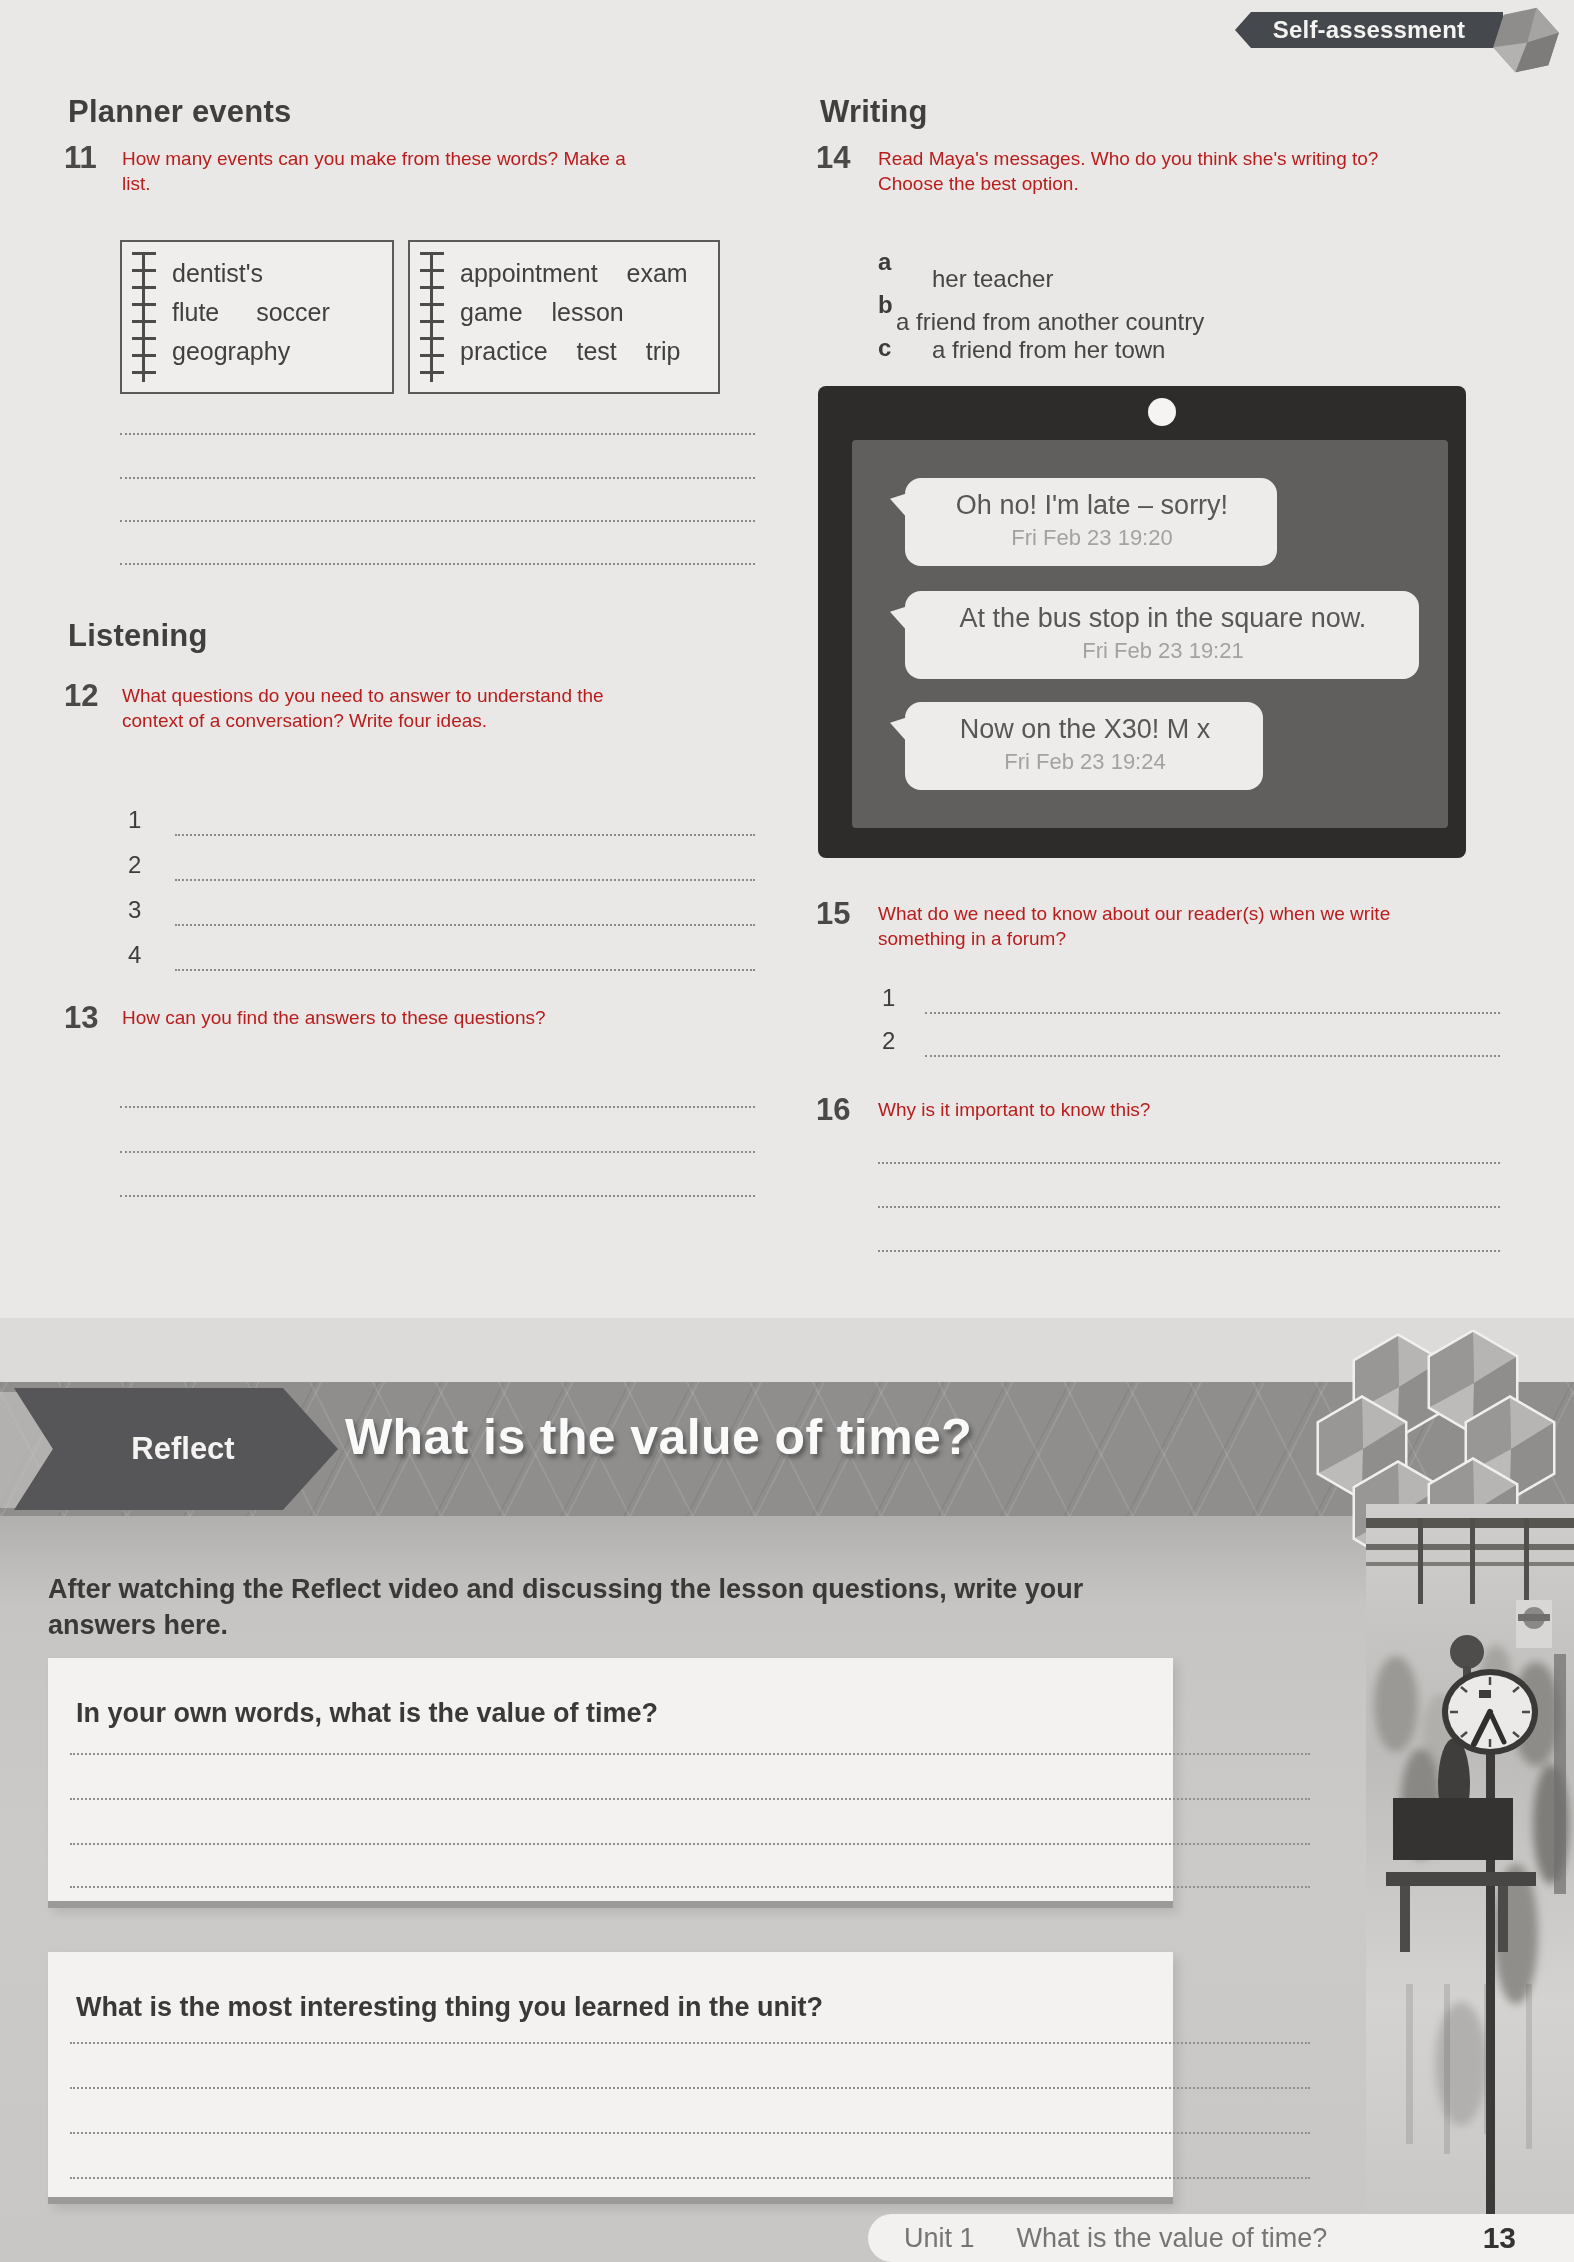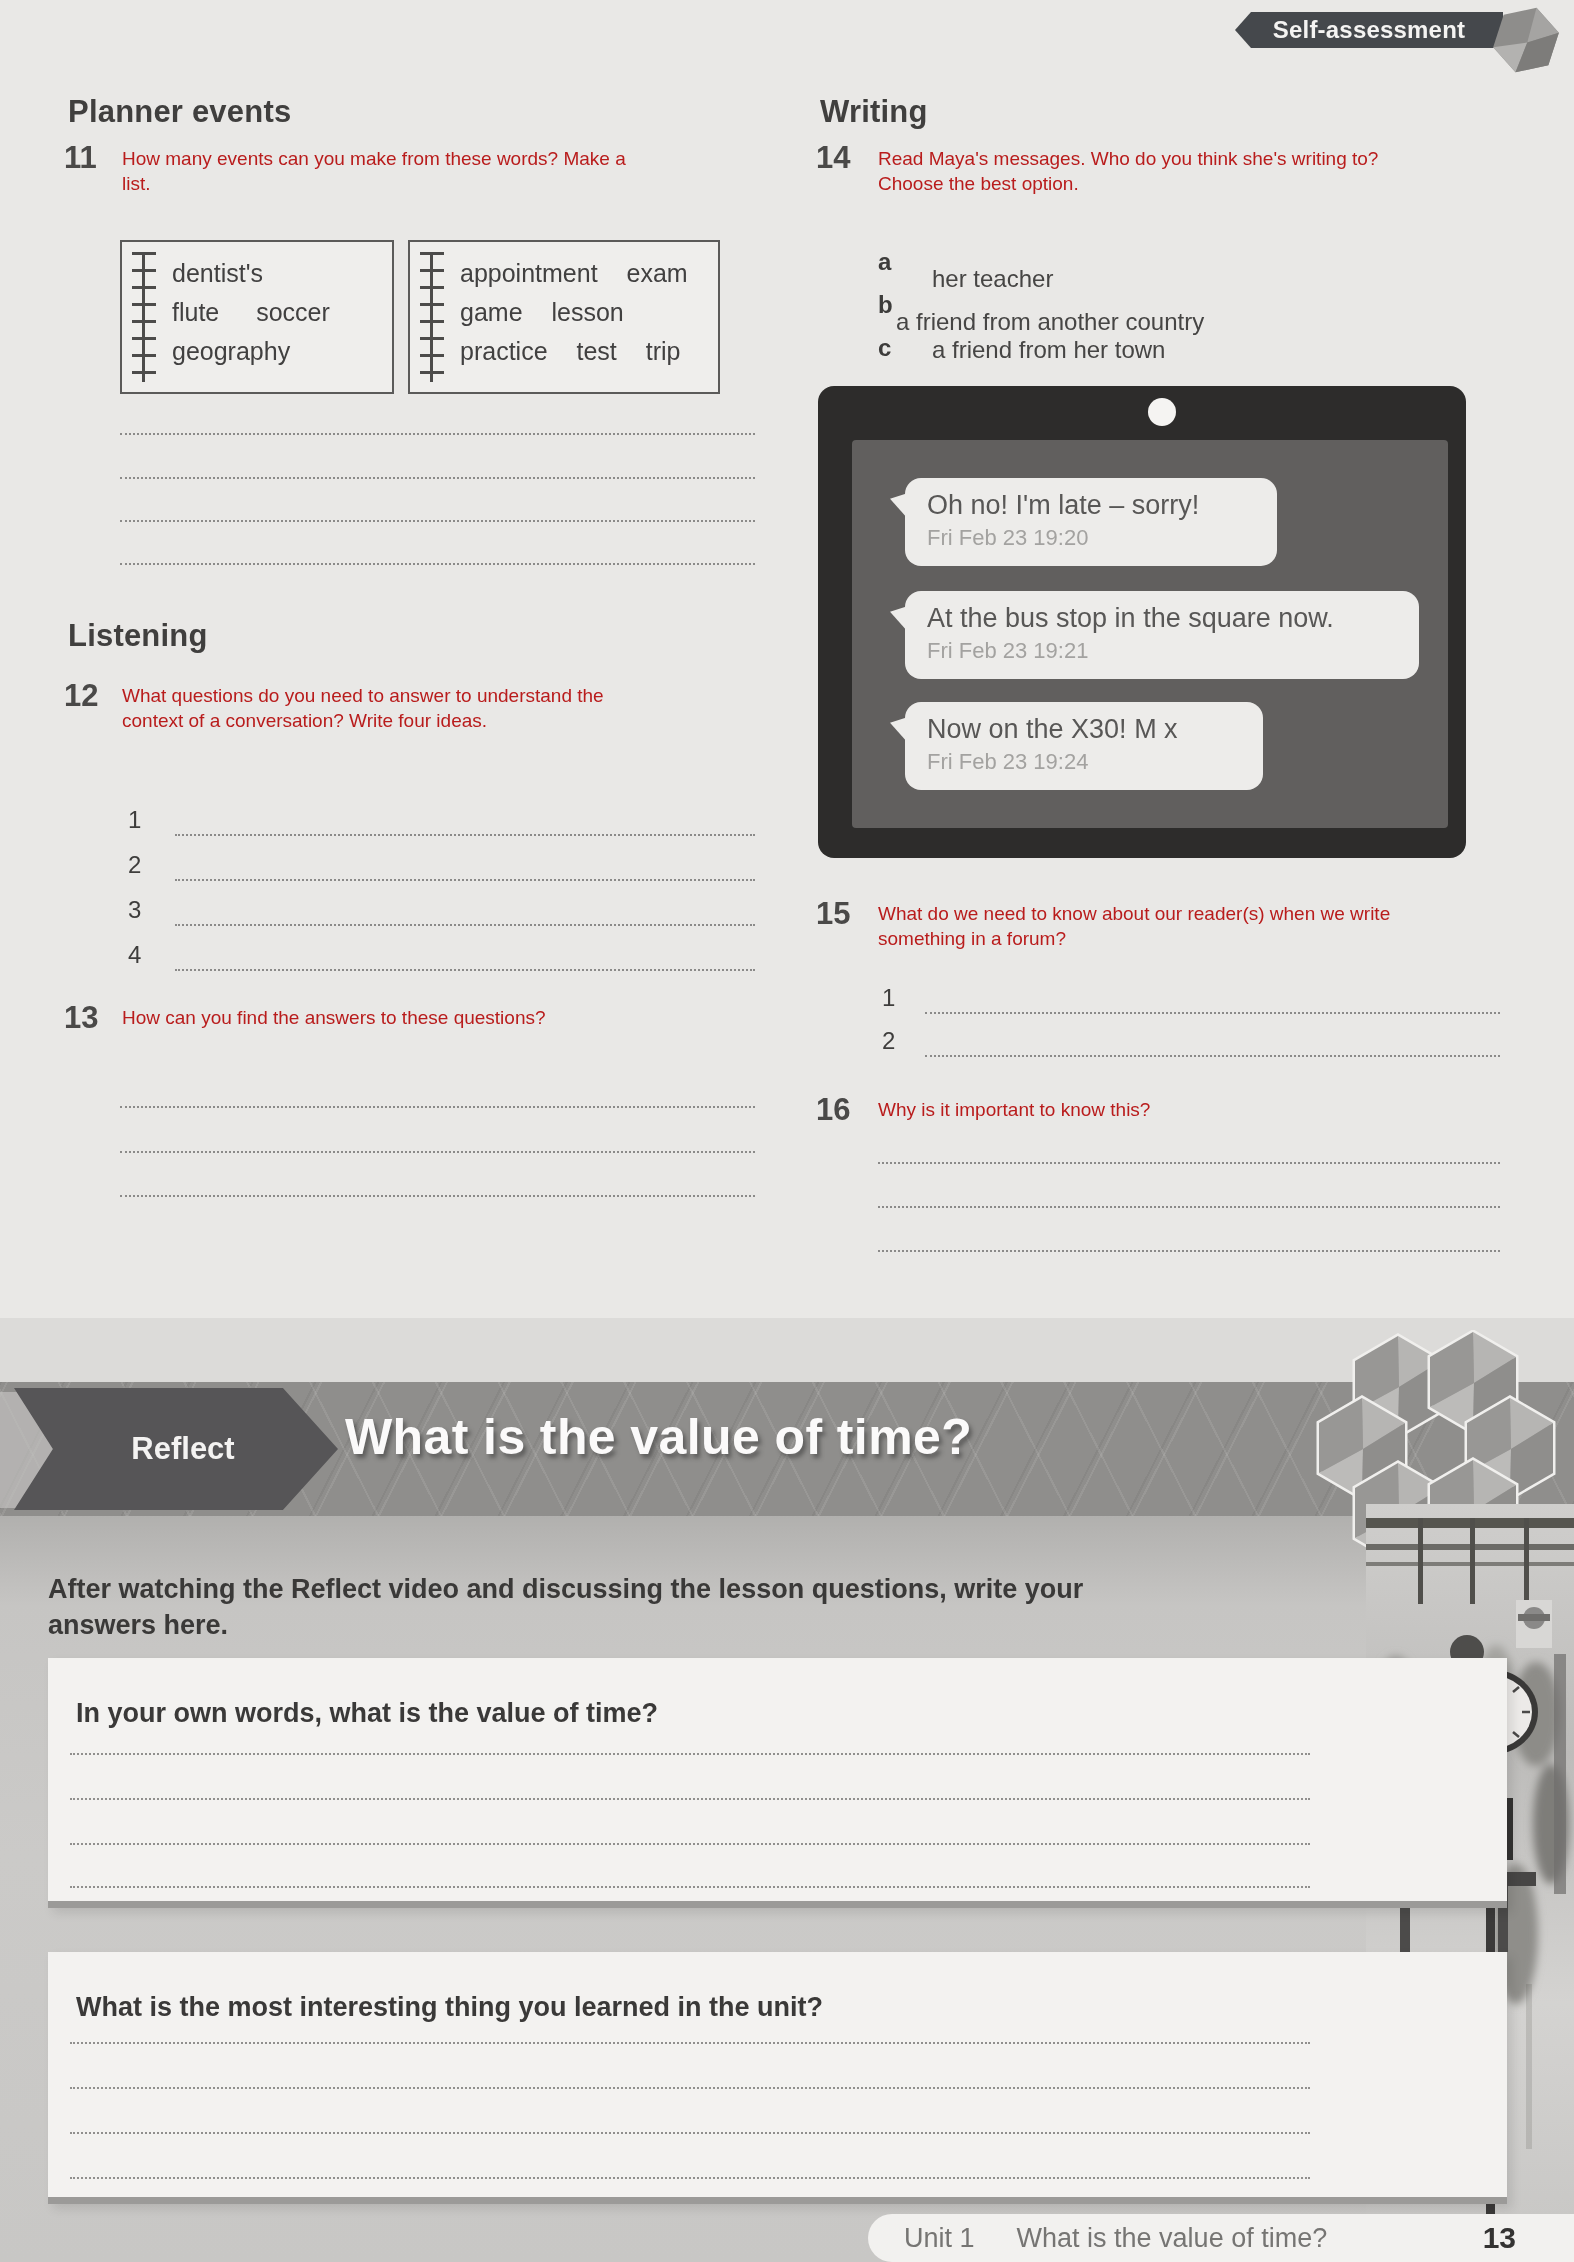--- a/index.html
+++ b/index.html
@@ -35,21 +35,21 @@
   }
   .wrow{font-size:25px;color:#414040;line-height:39px;}
   .ws-wide{word-spacing:30px;}
   .ws-mid{word-spacing:22px;}
   
   .optl{position:absolute;font-weight:bold;font-size:24px;color:#3d3c3b;}
   .optt{position:absolute;font-size:24px;color:#464544;margin-top:17px;}
   
   .tablet{
     position:absolute;left:818px;top:386px;width:648px;height:472px;
-    background:#2d2c2b;border-radius:16px;
+    background:#2d2c2b;border-radius:8px;text-align:center;
   }
   .cam{position:absolute;left:330px;top:12px;width:28px;height:28px;border-radius:50%;background:#f5f4f2;}
   .screen{position:absolute;left:34px;top:54px;width:596px;height:388px;background:#615f5e;border-radius:4px;}
   .bubble{
     position:absolute;background:#edecea;border-radius:16px;
     padding:11px 20px 9px 22px;box-sizing:border-box;
   }
   .bubble::before{
     content:"";position:absolute;left:-15px;top:15px;width:18px;height:26px;
     background:#edecea;clip-path:polygon(100% 0,100% 100%,0 22%);
@@ -78,21 +78,21 @@
     clip-path:polygon(0 0,83% 0,100% 50%,83% 100%,0 100%,12% 50%);
     display:flex;align-items:center;justify-content:center;
     color:#f4f3f2;font-weight:bold;font-size:31px;padding-left:14px;box-sizing:border-box;
   }
   .band-title{
     position:absolute;left:345px;top:1408px;color:#fbfafa;font-weight:bold;font-size:50px;
     letter-spacing:.4px;text-shadow:3px 4px 4px rgba(45,45,45,.5);
   }
   .instr{position:absolute;left:48px;top:1572px;width:1060px;font-weight:bold;font-size:27px;line-height:1.33;color:#3a3938;}
   .wbox{
-    position:absolute;left:48px;width:1459px;background:#f3f2f0;
+    position:absolute;left:48px;width:1125px;background:#f3f2f0;
     border-bottom:7px solid #9b9a98;box-shadow:5px 5px 10px rgba(0,0,0,.10);
     box-sizing:border-box;
   }
   .wbox .q{position:absolute;left:28px;font-weight:bold;font-size:27px;color:#3a3938;}
   .wbox .bl{position:absolute;left:22px;width:1240px;height:0;border-bottom:2px dotted #908f8d;}
   
   .footer{
     position:absolute;left:868px;top:2214px;width:706px;height:48px;
     background:#f2f1ef;border-radius:26px 0 0 26px;
     display:flex;align-items:center;box-sizing:border-box;padding-left:36px;

